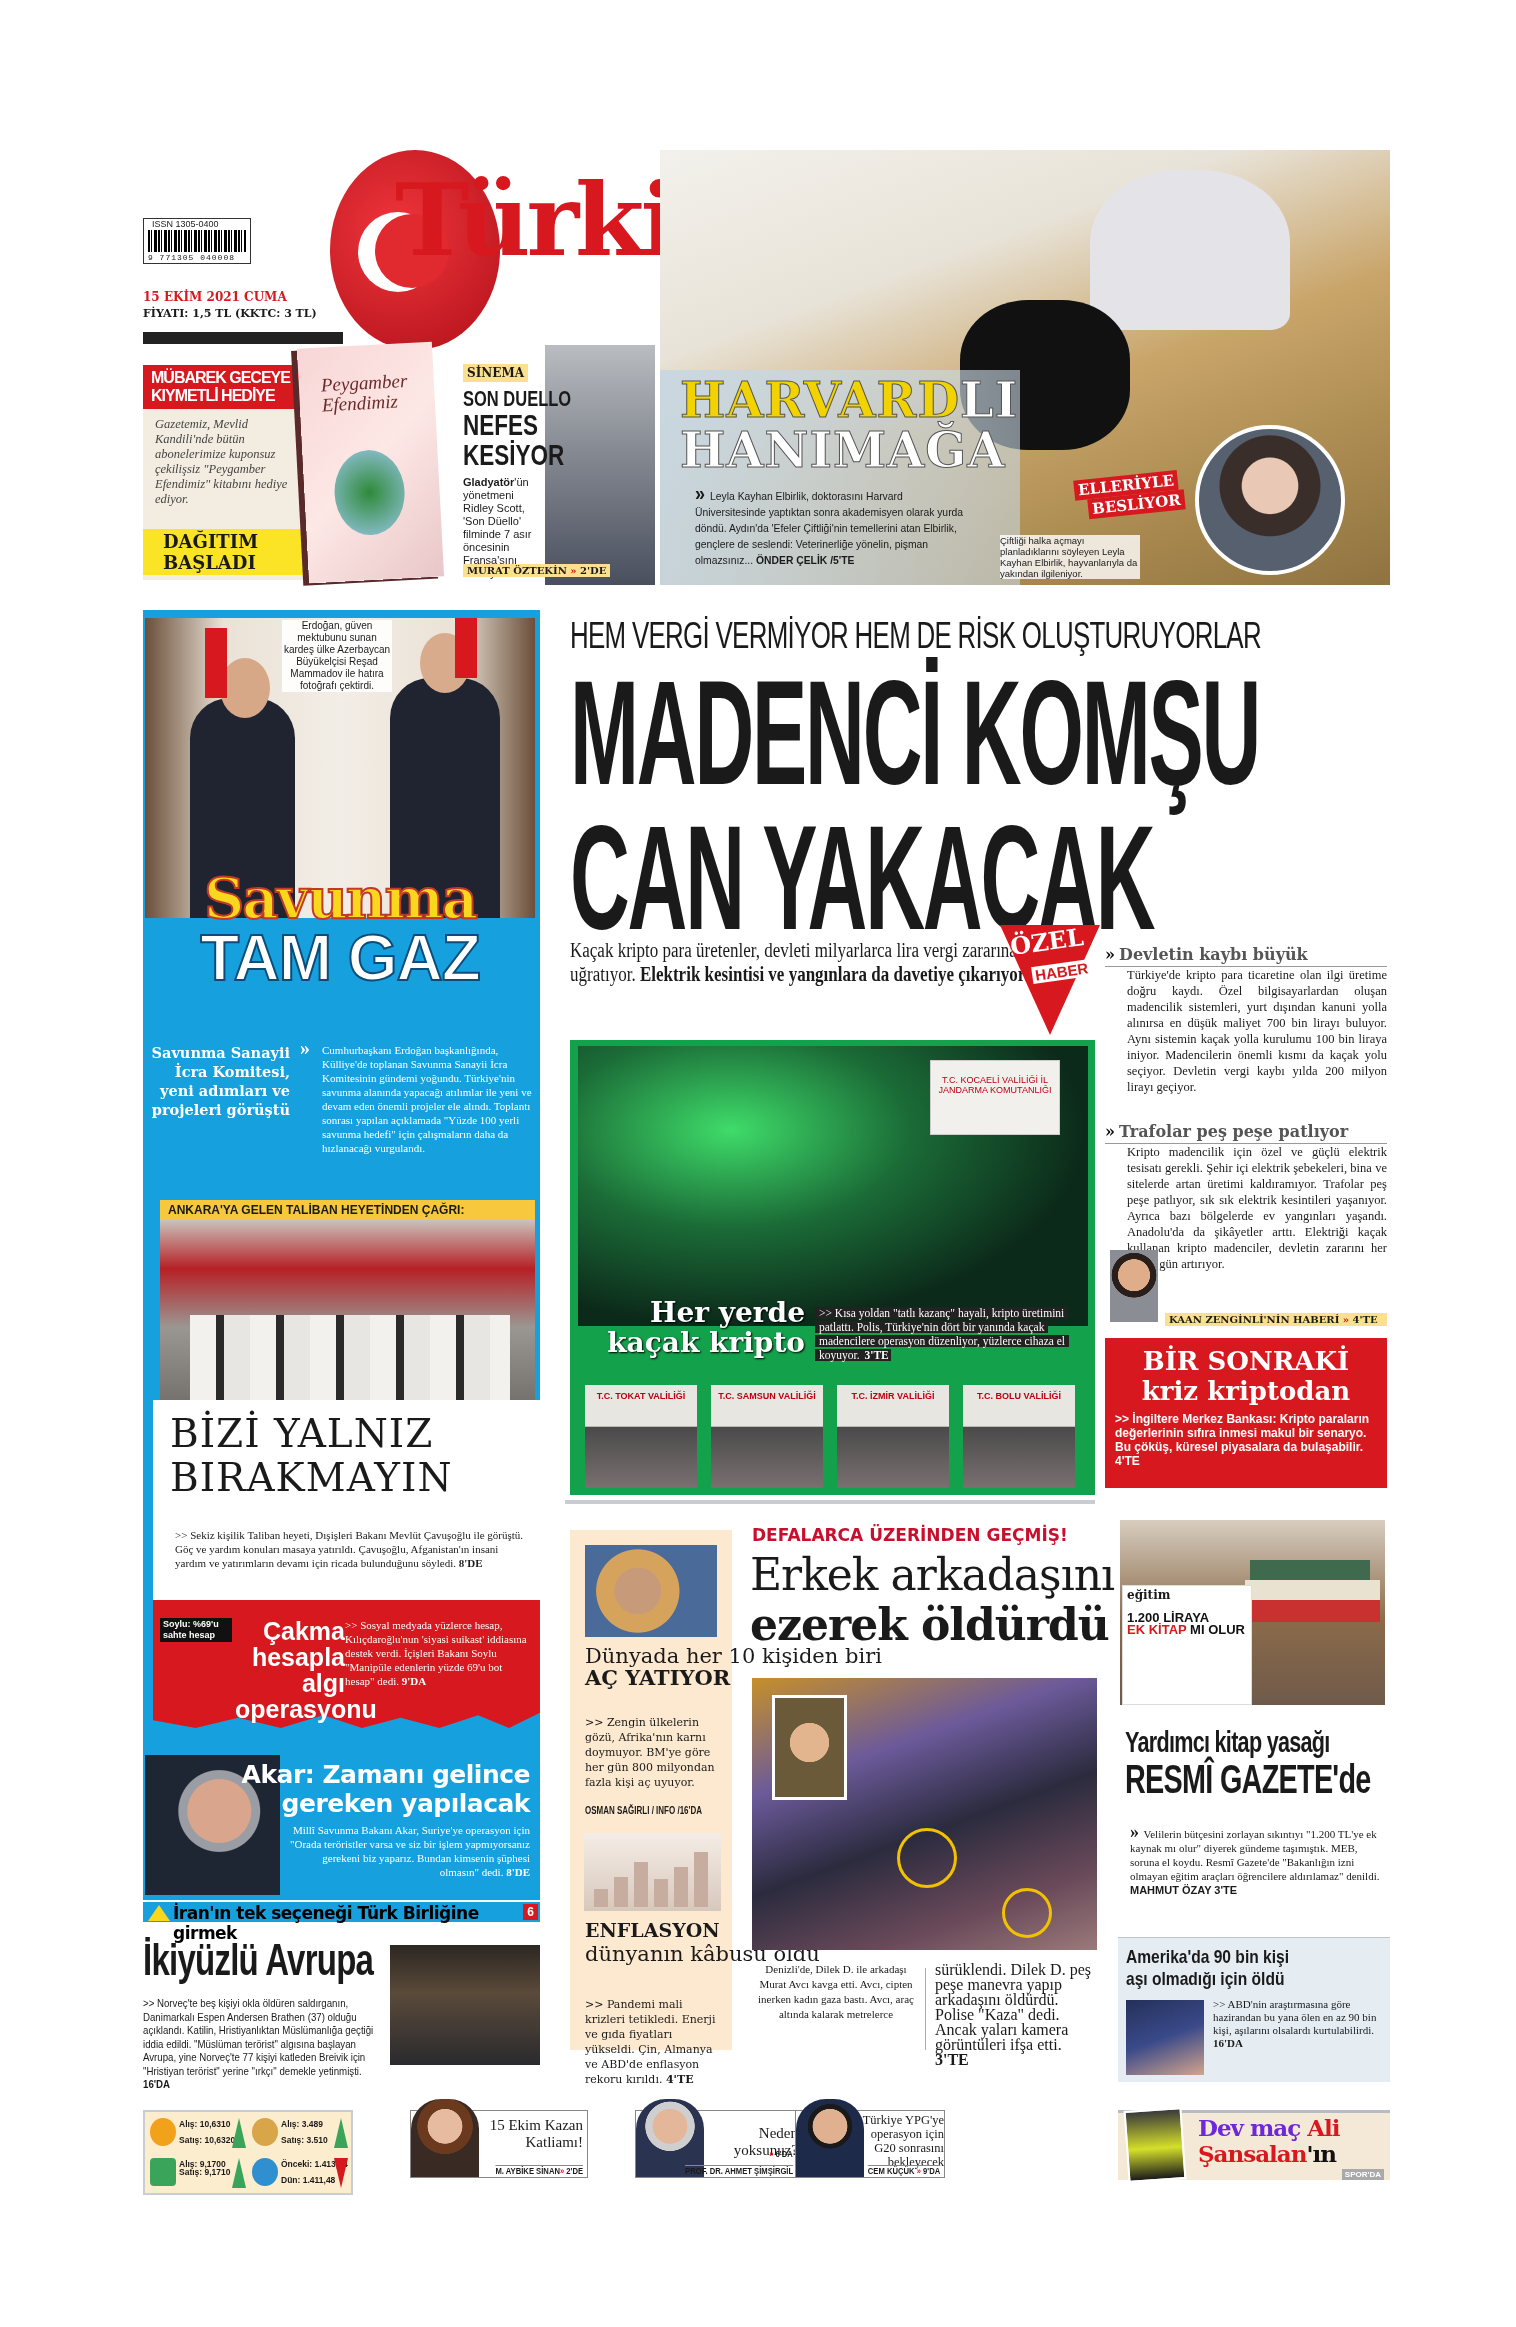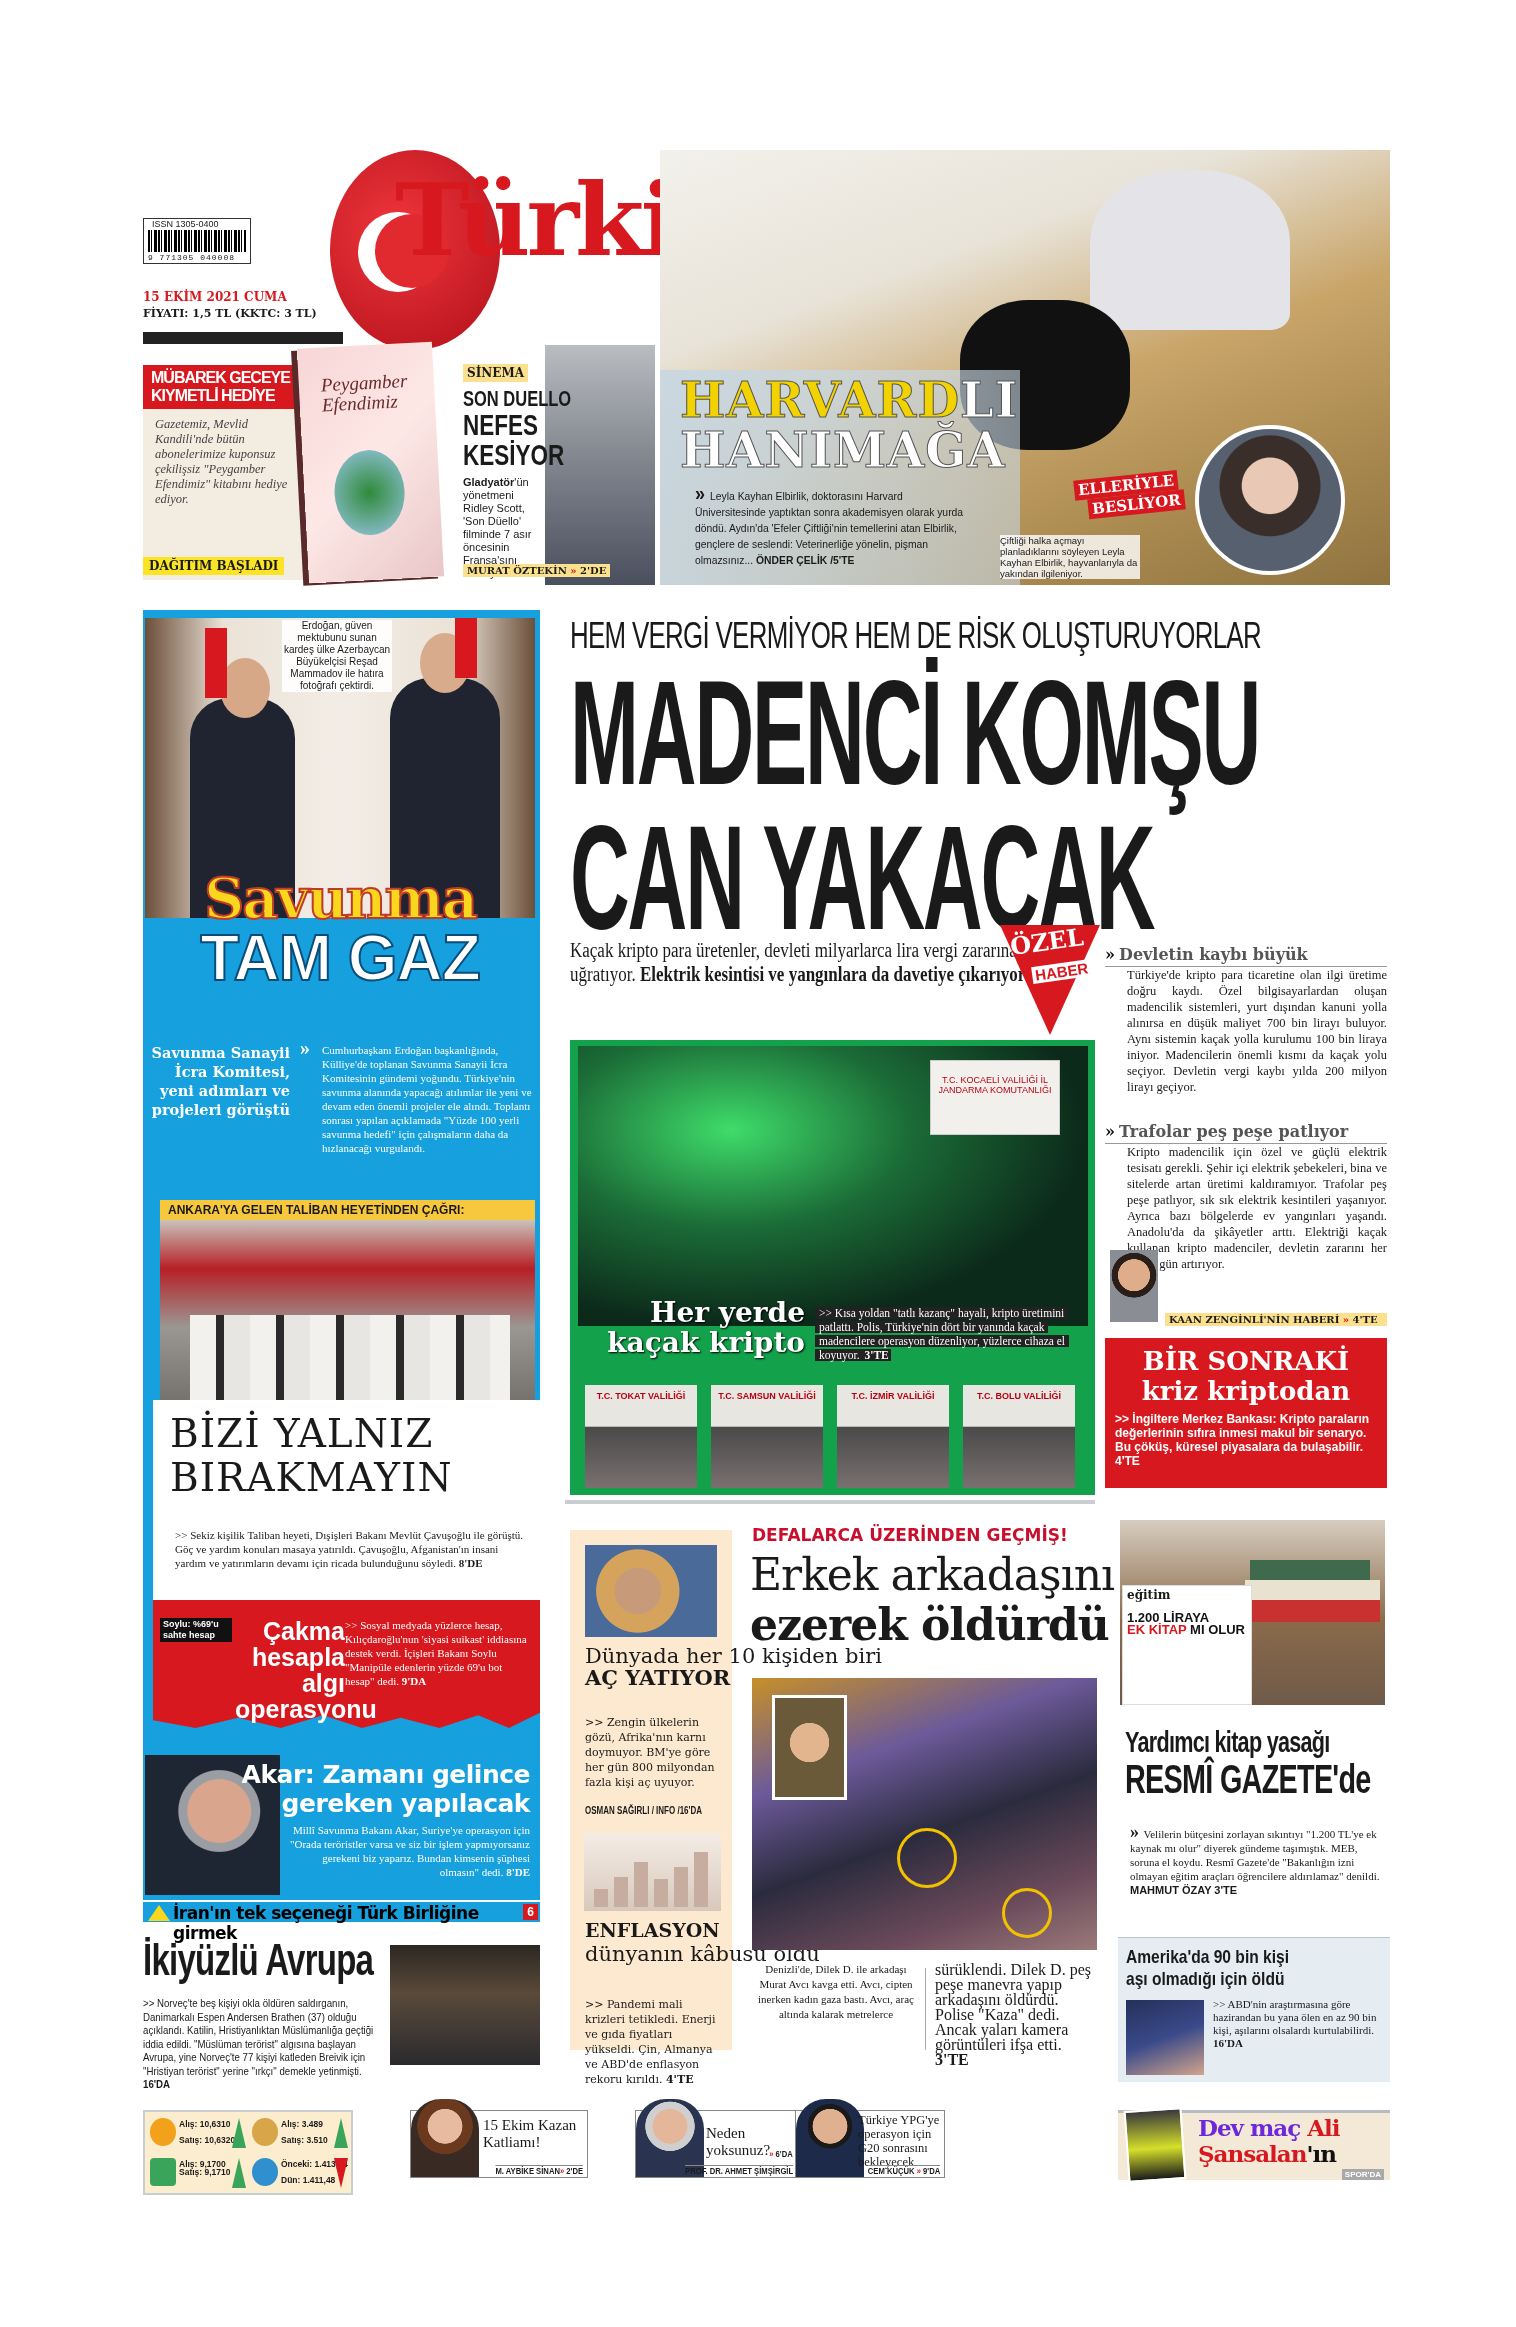--- a/index.html
+++ b/index.html
@@ -18,21 +18,21 @@
 #price{left:143px;top:307px;font-weight:700;font-size:11px;font-family:"DejaVu Serif",serif}
 #logo-flag{left:330px;top:150px;width:170px;height:200px;border-radius:50%;background:radial-gradient(circle at 40% 40%,#f0353b,#b0101a)}
 #logo-flag .cres{position:absolute;left:28px;top:62px;width:80px;height:80px;border-radius:50%;background:#fff}
 #logo-flag .cres2{position:absolute;left:45px;top:64px;width:74px;height:74px;border-radius:50%;background:#e02a30}
 #logo-text{left:395px;top:170px;font-family:"DejaVu Serif",serif;font-weight:700;font-size:100px;color:#d7191f;letter-spacing:-4px;line-height:1}
 #top-bar{left:143px;top:332px;width:200px;height:12px;background:#222}
 
 #gift{left:143px;top:365px;width:160px;height:215px;background:#f3ece0}
 #gift .hd{background:#d7191f;color:#fff;padding:4px 8px;font-size:16px;line-height:18px}
 #gift .body{padding:8px 12px;font-style:italic;font-size:12.5px;line-height:15px;color:#444}
-#gift .tag{position:absolute;left:0;bottom:5px;background:#fbe426;padding:2px 6px;font-size:12px;font-weight:700;font-family:"DejaVu Serif",serif}
+#gift .tag{position:absolute;left:0;bottom:5px;background:#fbe426;padding:2px 20px;font-size:18px;font-weight:700;font-family:"DejaVu Serif",serif}
 #book{left:303px;top:345px;width:135px;height:235px;background:linear-gradient(135deg,#f7d6d6,#fde8e6 50%,#e9c6c8);transform:rotate(-3deg);box-shadow:-6px 2px 0 #5a2a2a}
 #book .t1{position:absolute;left:22px;top:28px;font-size:19px;color:#6a2a2a;font-style:italic;line-height:20px}
 #book .oval{position:absolute;left:30px;top:105px;width:70px;height:85px;border-radius:50%;background:radial-gradient(circle,#2f8a3a,#9bc7e8)}
 
 #sinema{left:463px;top:363px;width:195px;height:220px}
 #sinema .tag{background:#fbe08e;font-size:12px;font-weight:700;padding:2px 4px;display:inline-block;font-family:"DejaVu Serif",serif}
 #sinema .hl{font-size:22px;line-height:22px;margin-top:6px;font-family:"Liberation Sans",sans-serif;font-weight:700;transform:scaleX(.75);transform-origin:left}
 #sinema .body{font-size:11px;line-height:13px;margin-top:6px;width:82px;font-family:"Liberation Sans",sans-serif}
 #sinema .by{position:absolute;left:0;top:201px;background:#fbe08e;font-size:10px;font-weight:700;padding:1px 4px;font-family:"DejaVu Serif",serif}
 #sinema-photo{left:545px;top:345px;width:110px;height:240px;background:linear-gradient(180deg,#b9bdc1,#8a8e96 40%,#4a4f5e)}
@@ -141,21 +141,21 @@
 #amerika .ph{position:absolute;left:8px;top:62px;width:78px;height:75px;background:linear-gradient(160deg,#24305a,#3a4a8a 50%,#d3a48c)}
 #amerika .b{position:absolute;left:95px;top:60px;width:170px;font-size:11px;line-height:13px}
 
 #fx{left:143px;top:2110px;width:210px;height:85px;background:#fcedcf;border:2px solid #c8cdd2}
 .fxc{position:absolute;width:102px;height:38px;font-family:"Liberation Sans",sans-serif;font-size:8.5px;font-weight:700}
 .fxc .ic{position:absolute;left:3px;top:4px;width:26px;height:28px;border-radius:50%}
 .fxc .v{position:absolute;left:32px;line-height:12px}
 .fxc .arr{position:absolute;right:3px;top:4px;width:0;height:0;border-left:7px solid transparent;border-right:7px solid transparent}
 .col-box{position:absolute;top:2110px;height:68px;border:1px solid #888;background:#fff}
 .col-box .ph{position:absolute;left:0;bottom:0;width:68px;height:78px;border-radius:30px 30px 0 0}
-.col-box .h{position:absolute;font-size:15px;line-height:17px;text-align:left}
+.col-box .h{position:absolute;font-size:15px;line-height:17px;text-align:right}
 .col-box .by{position:absolute;bottom:1px;right:4px;font-family:"Liberation Sans",sans-serif;font-size:9px;font-weight:700;transform:scaleX(.85);transform-origin:right;white-space:nowrap;border-top:1px solid #888}
 .col-box .by .r{color:#d7191f}
 #devmac{left:1118px;top:2110px;width:272px;height:70px;background:#f4e8d6;border-top:3px solid #b7bcc2}
 #devmac .ph{position:absolute;left:8px;top:-4px;width:58px;height:72px;background:linear-gradient(180deg,#3a3a3a,#d5df2a 55%,#1a1a1a);transform:rotate(-4deg);border:2px solid #fff}
 #devmac .h{position:absolute;left:80px;top:2px;font-family:"DejaVu Serif",serif;font-weight:700;font-size:23px;line-height:26px;letter-spacing:-1px}
 #devmac .h span{color:#d7191f}
 #devmac .sp{position:absolute;right:6px;bottom:0;background:#a9a9a9;color:#fff;font-size:8px;padding:1px 3px;font-family:"Liberation Sans",sans-serif;font-weight:700}
 .red{color:#d7191f}
 </style>
 </head>

